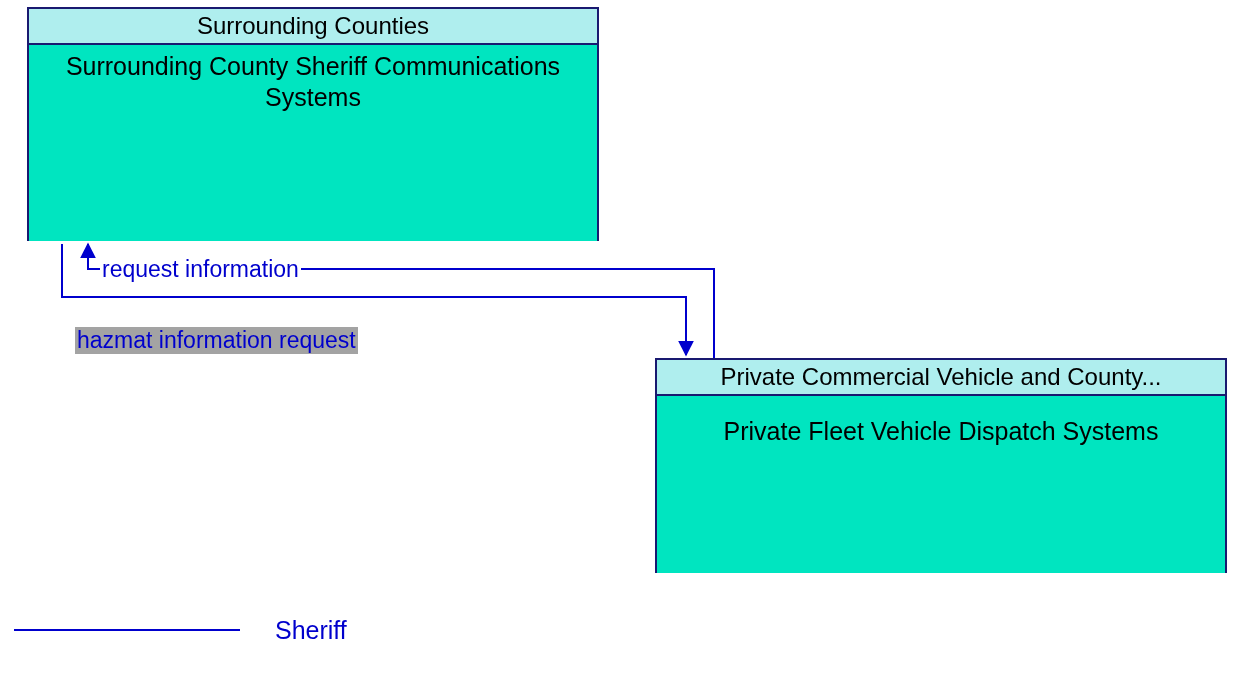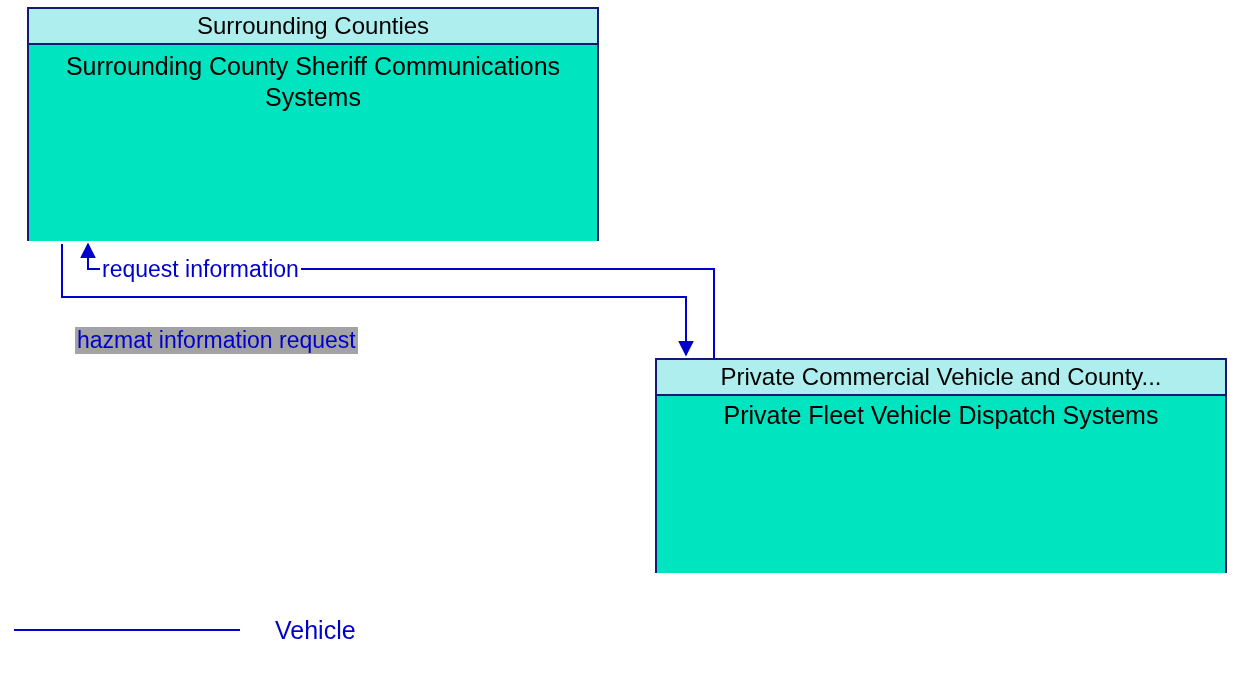--- a/index.html
+++ b/index.html
@@ -75,21 +75,21 @@
     <div class="box-body" style="top:36px; height:196px; background:#00E5C0; color:#000000;">
       <div style="padding-top:4px;">Surrounding County Sheriff Communications Systems</div>
     </div>
   </div>
 
   <div class="box" style="left:655px; top:358px; width:572px; height:215px; border-color:#191970;">
     <div class="box-header" style="background:#AFEEEE; border-color:#191970; color:#000000; height:36px;">
       <span>Private Commercial Vehicle and County...</span>
     </div>
     <div class="box-body" style="top:36px; height:177px; background:#00E5C0; color:#000000;">
-      <div style="padding-top:2px;">Private Fleet Vehicle Dispatch Systems</div>
+      <div style="padding-top:2px;margin-top:16px;">Private Fleet Vehicle Dispatch Systems</div>
     </div>
   </div>
 
   <svg class="overlay" viewBox="0 0 1252 688">
     <defs>
       <marker id="arrow" viewBox="0 0 10 10" refX="9" refY="5" markerWidth="8" markerHeight="8" orient="auto-start-reverse">
         <path d="M 0 0 L 10 5 L 0 10 z" fill="#0000CD"></path>
       </marker>
     </defs>
 
@@ -101,16 +101,16 @@
   </svg>
 
   <div class="flow-label" style="left:100px; top:256px; color:#0000CD; background:#ffffff; padding:0 2px;">
     <span>request information</span>
   </div>
   <div class="flow-label" style="left:75px; top:284px; color:#0000CD; background:#a3a3a3; padding:0 2px;margin-top:43px;">
     <span>hazmat information request</span>
   </div>
 
   <div class="legend-label" style="left:275px; top:616px; color:#0000CD;">
-    <span>Vehicle</span>
+    <span>Sheriff</span>
   </div>
 
 </div>
 
 </body></html>

